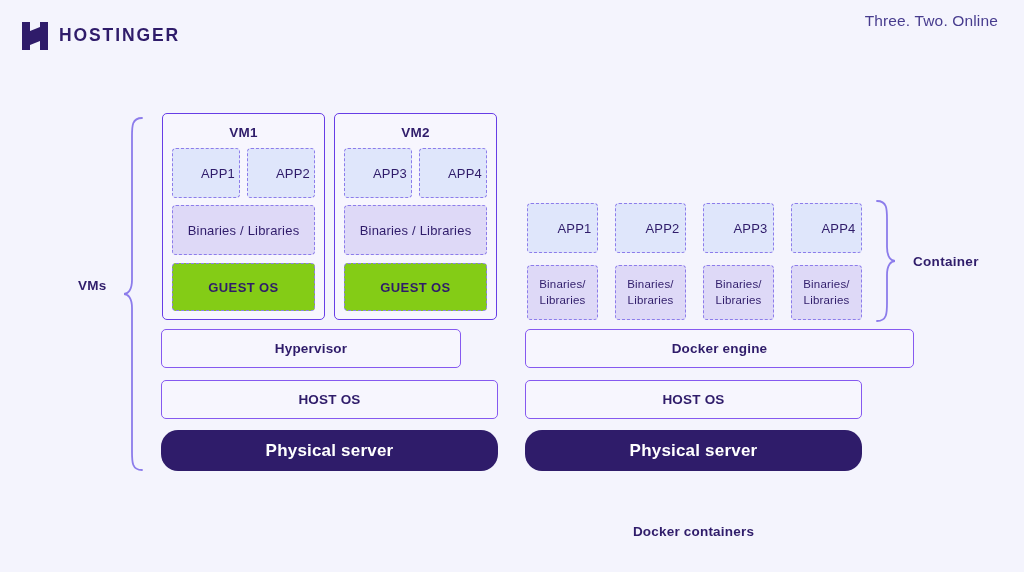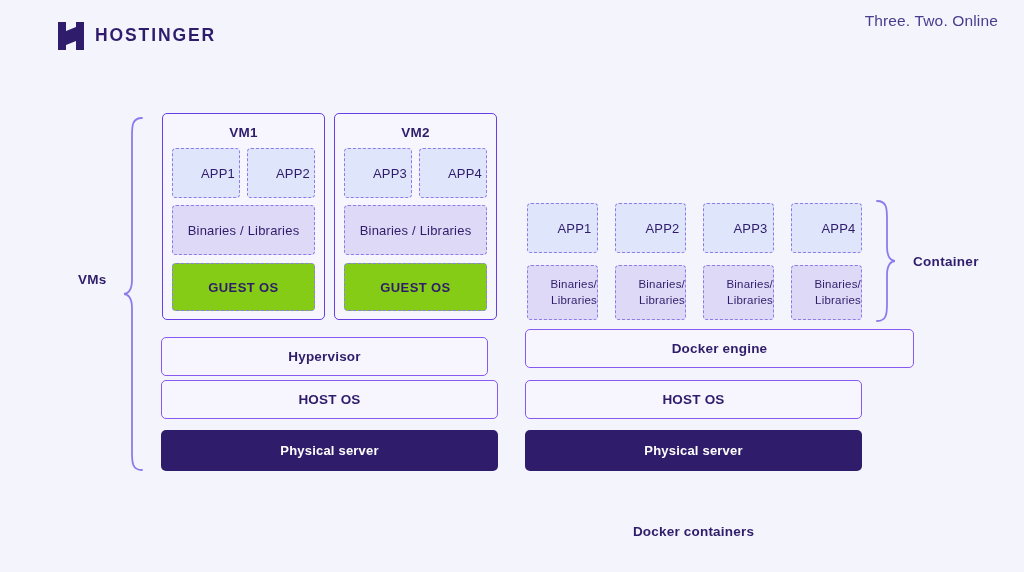--- a/index.html
+++ b/index.html
@@ -22,21 +22,20 @@
   }
 
   
   .brand {
     position: absolute;
     left: 22px;
     top: 22px;
     display: flex;
     align-items: center;
     gap: 11px;
-    margin-left: 36px;
   }
   .brand-mark {
     width: 26px;
     height: 28px;
     display: block;
   }
   .brand-name {
     font-size: 17.5px;
     font-weight: bold;
     letter-spacing: 1.9px;
@@ -96,37 +95,36 @@
     background: #84cc16;
     font-size: 13px;
     font-weight: bold;
     color: #2f1c6a;
     letter-spacing: 0.4px;
   }
   .bin-box.two-line {
     font-size: 11.5px;
     line-height: 1.35;
     flex-direction: column;
-    align-items: flex-end;
   }
   .bar {
     border: 1.6px solid #8659f0;
     border-radius: 5px;
     background: #f7f6fe;
     font-size: 13.5px;
     font-weight: bold;
     color: #2f1c6a;
     letter-spacing: 0.2px;
   }
   .bar-dark {
     border: none;
-    border-radius: 5px;
+    border-radius: 17px;
     background: #2f1c6a;
     color: #ffffff;
-    font-size: 13px;
+    font-size: 17px;
     font-weight: bold;
     letter-spacing: 0.2px;
   }
 
   
   .brace {
     position: absolute;
   }
   .brace svg {
     display: block;
@@ -159,21 +157,21 @@
     <span>
       <svg class="brand-mark" viewBox="0 0 26 28" xmlns="http://www.w3.org/2000/svg">
         <path d="M0 0 H8 V9 L18 5 V0 H26 V28 H18 V19 L8 23 V28 H0 Z M8 13 L18 9 V15 L8 19 Z" fill="#2f1c6a"></path>
       </svg>
     </span>
     <span class="brand-name">HOSTINGER</span>
   </div>
 
   <div class="tagline">Three. Two. Online</div>
 
-  <div class="side-label" style="left:78px; top:272px;">VMs</div>
+  <div class="side-label" style="left:78px; top:278px;">VMs</div>
 
   <div class="brace" style="left:122px; top:116px;">
     <svg width="22" height="356" viewBox="0 0 22 356" xmlns="http://www.w3.org/2000/svg">
       <path d="M20 2 C10 2 10 10 10 20 L10 164 C10 174 6 178 2 178 C6 178 10 182 10 192 L10 336 C10 346 10 354 20 354" fill="none" stroke="#8c7ceb" stroke-width="1.8" stroke-linecap="round"></path>
     </svg>
   </div>
 
   <div class="box vm-frame" style="left:162px; top:113px; width:163px; height:207px;">
     <span class="vm-title">VM1</span>
   </div>
@@ -183,21 +181,21 @@
   <div class="box dashed guest-box" style="left:172px; top:263px; width:143px; height:48px;">GUEST OS</div>
 
   <div class="box vm-frame" style="left:334px; top:113px; width:163px; height:207px;">
     <span class="vm-title">VM2</span>
   </div>
   <div class="box dashed app-box" style="left:344px; top:148px; width:68px; height:50px;">APP3</div>
   <div class="box dashed app-box" style="left:419px; top:148px; width:68px; height:50px;">APP4</div>
   <div class="box dashed bin-box" style="left:344px; top:205px; width:143px; height:50px;">Binaries / Libraries</div>
   <div class="box dashed guest-box" style="left:344px; top:263px; width:143px; height:48px;">GUEST OS</div>
 
-  <div class="box bar" style="left:161px; top:337px; width:327px; height:39px;">Hypervisor</div>
+  <div class="box bar" style="left:161px; top:329px; width:300px; height:39px;">Hypervisor</div>
   <div class="box bar" style="left:161px; top:380px; width:337px; height:39px;">HOST OS</div>
   <div class="box bar-dark" style="left:161px; top:430px; width:337px; height:41px;">Physical server</div>
 
 
   <div class="box dashed app-box" style="left:527px; top:203px; width:71px; height:50px;">APP1</div>
   <div class="box dashed app-box" style="left:615px; top:203px; width:71px; height:50px;">APP2</div>
   <div class="box dashed app-box" style="left:703px; top:203px; width:71px; height:50px;">APP3</div>
   <div class="box dashed app-box" style="left:791px; top:203px; width:71px; height:50px;">APP4</div>
 
   <div class="box dashed bin-box two-line" style="left:527px; top:265px; width:71px; height:55px;">

